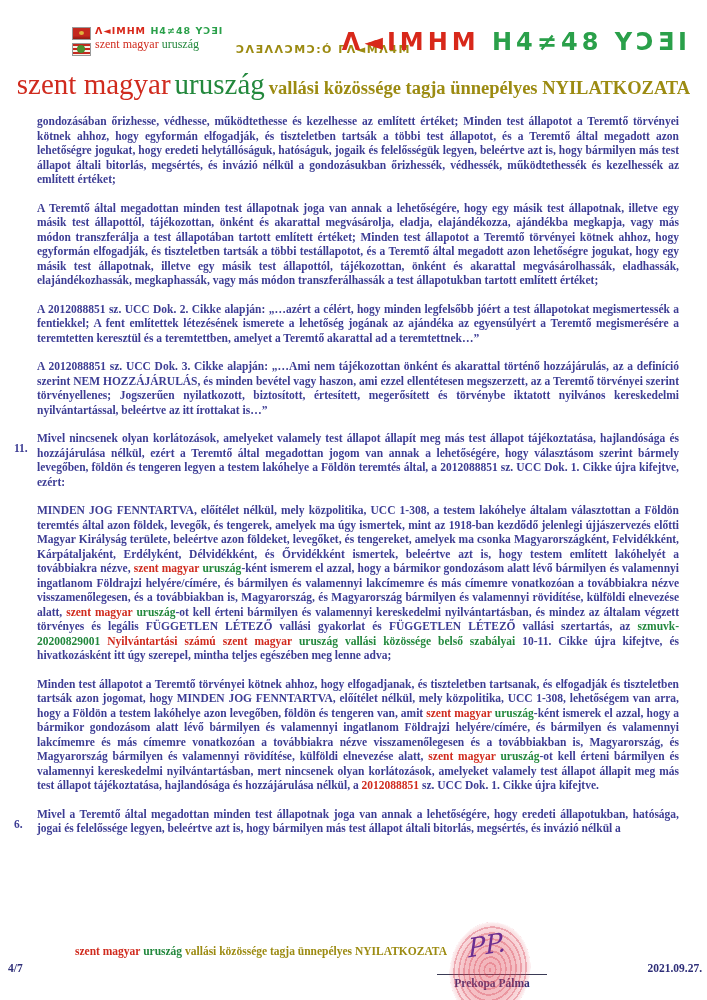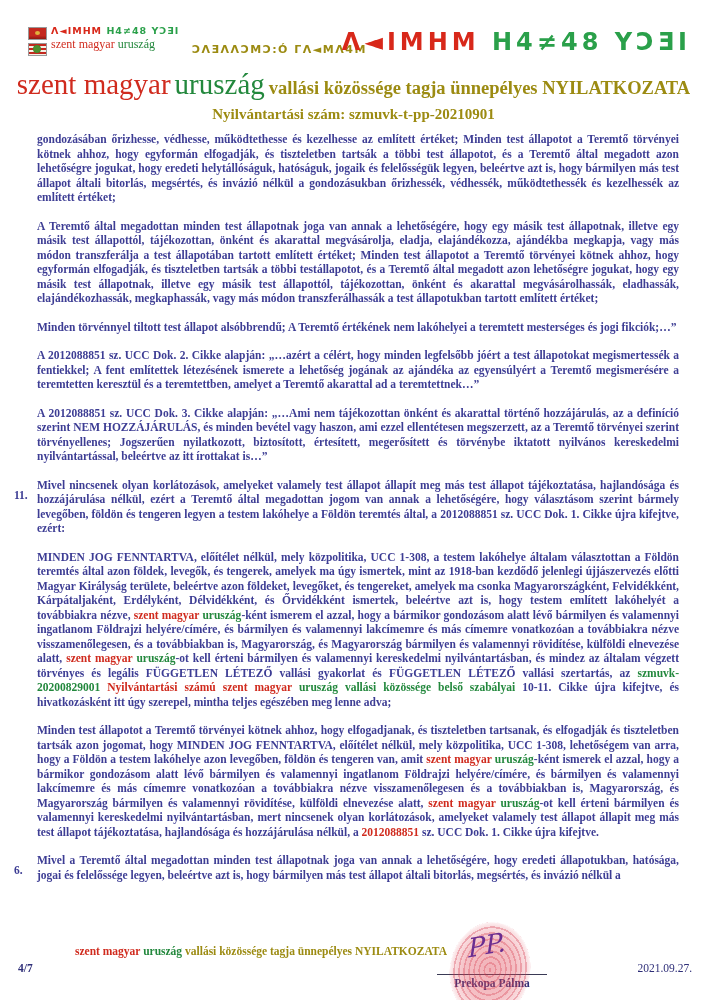--- a/index.html
+++ b/index.html
@@ -2,21 +2,21 @@
 <html style="--blue: #3d3d94; --red: #d02b1e; --green: #23883d; --olive: #9c8b12; --navy: #2e2e78; --runic-red: #d8281a; --runic-green: #2aa04a; --purple: #6b2e91;"><head>
 <meta charset="utf-8">
 <style>
   html,body{margin:0;padding:0;background:#888;}
   .page{
     position:relative; width:707px; height:1000px; margin:0 auto;
     background:#ffffff; overflow:hidden;
     font-family:"Liberation Serif","DejaVu Serif",serif;
   }
   
-  .header-row{position:relative;height:40px;margin-top:26px;}
+  .header-row{position:relative;height:40px;margin-top:26px;margin-left:44px;}
   .logo{position:absolute;left:28px;top:0;display:flex;gap:4px;}
   .flags{display:flex;flex-direction:column;gap:3px;padding-top:1px;}
   .flag{width:17px;height:11px;border:0.5px solid #999;}
   .flag-top{background:linear-gradient(#c4281e 70%,#8e1a12 100%);position:relative;}
   .flag-top::after{content:"";position:absolute;left:6px;top:3px;width:5px;height:4px;background:#e0b23c;border-radius:50%;}
   .flag-bottom{background:repeating-linear-gradient(#c4281e 0 2px,#f5f0e6 2px 4px);position:relative;}
   .flag-bottom::after{content:"";position:absolute;left:4px;top:1px;width:8px;height:8px;background:radial-gradient(#4d8f2f 55%,#2f6b1d);border-radius:50%;}
   .logo-text{line-height:1;}
   .logo-runic{font-family:"DejaVu Sans",sans-serif;font-weight:bold;font-size:9.5px;letter-spacing:1px;white-space:nowrap;}
   .logo-name{font-size:12px;font-weight:normal;margin-top:2px;white-space:nowrap;}
@@ -36,22 +36,22 @@
   .doc-body{margin:9px 28px 0 37px;font-size:11.5px;font-weight:bold;line-height:14.5px;
     text-align:justify;color:var(--blue);}
   .para{margin:0 0 14px 0;position:relative;}
   .para-num{position:absolute;left:-23px;top:10px;}
   .c-b{color:var(--blue);}
   .c-r{color:var(--red);}
   .c-g{color:var(--green);}
   .c-o{color:var(--olive);}
   
   .footer-title{position:absolute;left:75px;top:945px;font-size:11.5px;font-weight:bold;white-space:nowrap;}
-  .page-num{position:absolute;left:18px;top:962px;font-size:11.5px;font-weight:bold;color:var(--navy);}
-  .date{position:absolute;right:15px;top:962px;font-size:11.5px;font-weight:normal;color:var(--navy);}
+  .page-num{position:absolute;left:8px;top:962px;font-size:11.5px;font-weight:bold;color:var(--navy);}
+  .date{position:absolute;right:5px;top:962px;font-size:11.5px;font-weight:bold;color:var(--navy);}
   .sig-line{position:absolute;left:437px;top:974px;width:110px;border-top:1.6px solid #3a3a55;}
   .sig-name{position:absolute;left:437px;top:977px;width:110px;text-align:center;font-size:11.5px;font-weight:bold;color:var(--navy);}
   .fingerprint{position:absolute;left:450px;top:922px;width:80px;height:96px;border-radius:50%;
     transform:rotate(10deg);z-index:5;
     background:
       radial-gradient(ellipse at center, rgba(224,70,85,.42) 0%, rgba(224,70,85,.34) 45%, rgba(224,70,85,.16) 66%, rgba(224,70,85,0) 74%),
       repeating-radial-gradient(ellipse at center, rgba(205,40,62,.30) 0 1.5px, rgba(255,255,255,0) 1.5px 5px);}
   .monogram{position:absolute;left:468px;top:930px;z-index:6;font-style:italic;font-size:26px;
     color:var(--purple);transform:rotate(-10deg) skewX(-8deg);font-family:"DejaVu Serif",serif;}
 </style>
@@ -76,27 +76,25 @@
       <div class="runic-big">
         <span class="c-runic-red">Λ◄IMHM</span>
         <span class="c-runic-green">H4≠48 YƆƎI</span>
       </div>
     </div>
     <div class="title">
       <span class="t-big t-red">szent magyar</span>
       <span class="t-big t-green">uruszág</span>
       <span class="t-olive">vallási közössége tagja ünnepélyes NYILATKOZATA</span>
     </div>
-    <div class="subtitle">Nyilvántartási szám: szmuvk-t-pp-20210901</div>
   </header>
 
   <main class="doc-body" id="doc-body">
       <div class="para"><span class="c-b">gondozásában őrizhesse, védhesse, működtethesse és kezelhesse az említett értéket; Minden test állapotot a Teremtő törvényei kötnek ahhoz, hogy egyformán elfogadják, és tiszteletben tartsák a többi test állapotot, és a Teremtő által megadott azon lehetőségre jogukat, hogy eredeti helytállóságuk, hatóságuk, jogaik és felelősségük legyen, beleértve azt is, hogy bármilyen más test állapot általi bitorlás, megsértés, és invázió nélkül a gondozásukban őrizhessék, védhessék, működtethessék és kezelhessék az említett értéket;</span></div>
       <div class="para"><span class="c-b">A Teremtő által megadottan minden test állapotnak joga van annak a lehetőségére, hogy egy másik test állapotnak, illetve egy másik test állapottól, tájékozottan, önként és akarattal megvásárolja, eladja, elajándékozza, ajándékba megkapja, vagy más módon transzferálja a test állapotában tartott említett értéket; Minden test állapotot a Teremtő törvényei kötnek ahhoz, hogy egyformán elfogadják, és tiszteletben tartsák a többi testállapotot, és a Teremtő által megadott azon lehetőségre jogukat, hogy egy másik test állapotnak, illetve egy másik test állapottól, tájékozottan, önként és akarattal megvásárolhassák, eladhassák, elajándékozhassák, megkaphassák, vagy más módon transzferálhassák a test állapotukban tartott említett értéket;</span></div>
-      <div class="para"><span class="c-b">Minden törvénnyel tiltott test állapot alsóbbrendű; A Teremtő értékének nem lakóhelyei a teremtett mesterséges és jogi fikciók;…”</span></div>
       <div class="para"><span class="c-b">A 2012088851 sz. UCC Dok. 2. Cikke alapján: „…azért a célért, hogy minden legfelsőbb jóért a test állapotokat megismertessék a fentiekkel; A fent említettek létezésének ismerete a lehetőség jogának az ajándéka az egyensúlyért a Teremtő megismerésére a teremtetten keresztül és a teremtettben, amelyet a Teremtő akarattal ad a teremtettnek…”</span></div>
       <div class="para"><span class="c-b">A 2012088851 sz. UCC Dok. 3. Cikke alapján: „…Ami nem tájékozottan önként és akarattal történő hozzájárulás, az a definíció szerint NEM HOZZÁJÁRULÁS, és minden bevétel vagy haszon, ami ezzel ellentétesen megszerzett, az a Teremtő törvényei szerint törvényellenes; Jogszerűen nyilatkozott, biztosított, értesített, megerősített és törvénybe iktatott nyilvános kereskedelmi nyilvántartással, beleértve az itt írottakat is…”</span></div>
       <div class="para numbered"><span class="para-num">11.</span><span class="c-b">Mivel nincsenek olyan korlátozások, amelyeket valamely test állapot állapít meg más test állapot tájékoztatása, hajlandósága és hozzájárulása nélkül, ezért a Teremtő által megadottan jogom van annak a lehetőségére, hogy választásom szerint bármely levegőben, földön és tengeren legyen a testem lakóhelye a Földön teremtés által, a 2012088851 sz. UCC Dok. 1. Cikke újra kifejtve, ezért:</span></div>
       <div class="para"><span class="c-b">MINDEN JOG FENNTARTVA, előítélet nélkül, mely közpolitika, UCC 1-308, a testem lakóhelye általam választottan a Földön teremtés által azon földek, levegők, és tengerek, amelyek ma úgy ismertek, mint az 1918-ban kezdődő jelenlegi újjászervezés előtti Magyar Királyság területe, beleértve azon földeket, levegőket, és tengereket, amelyek ma csonka Magyarországként, Felvidékként, Kárpátaljaként, Erdélyként, Délvidékként, és Őrvidékként ismertek, beleértve azt is, hogy testem említett lakóhelyét a továbbiakra nézve, </span><span class="c-r">szent magyar </span><span class="c-g">uruszág</span><span class="c-b">-ként ismerem el azzal, hogy a bármikor gondozásom alatt lévő bármilyen és valamennyi ingatlanom Földrajzi helyére/címére, és bármilyen és valamennyi lakcímemre és más címemre vonatkozóan a továbbiakra nézve visszamenőlegesen, és a továbbiakban is, Magyarország, és Magyarország bármilyen és valamennyi rövidítése, külföldi elnevezése alatt, </span><span class="c-r">szent magyar </span><span class="c-g">uruszág</span><span class="c-b">-ot kell érteni bármilyen és valamennyi kereskedelmi nyilvántartásban, és mindez az általam végzett törvényes és legális FÜGGETLEN LÉTEZŐ vallási gyakorlat és FÜGGETLEN LÉTEZŐ vallási szertartás, az </span><span class="c-g">szmuvk-20200829001 </span><span class="c-r">Nyilvántartási számú szent magyar </span><span class="c-g">uruszág vallási közössége belső szabályai </span><span class="c-b">10-11. Cikke újra kifejtve, és hivatkozásként itt úgy szerepel, mintha teljes egészében meg lenne adva;</span></div>
       <div class="para"><span class="c-b">Minden test állapotot a Teremtő törvényei kötnek ahhoz, hogy elfogadjanak, és tiszteletben tartsanak, és elfogadják és tiszteletben tartsák azon jogomat, hogy MINDEN JOG FENNTARTVA, előítélet nélkül, mely közpolitika, UCC 1-308, lehetőségem van arra, hogy a Földön a testem lakóhelye azon levegőben, földön és tengeren van, amit </span><span class="c-r">szent magyar </span><span class="c-g">uruszág</span><span class="c-b">-ként ismerek el azzal, hogy a bármikor gondozásom alatt lévő bármilyen és valamennyi ingatlanom Földrajzi helyére/címére, és bármilyen és valamennyi lakcímemre és más címemre vonatkozóan a továbbiakra nézve visszamenőlegesen és a továbbiakban is, Magyarország, és Magyarország bármilyen és valamennyi rövidítése, külföldi elnevezése alatt, </span><span class="c-r">szent magyar </span><span class="c-g">uruszág</span><span class="c-b">-ot kell érteni bármilyen és valamennyi kereskedelmi nyilvántartásban, mert nincsenek olyan korlátozások, amelyeket valamely test állapot állapit meg más test állapot tájékoztatása, hajlandósága és hozzájárulása nélkül, a </span><span class="c-r">2012088851</span><span class="c-b"> sz. UCC Dok. 1. Cikke újra kifejtve.</span></div>
       <div class="para numbered"><span class="para-num">6.</span><span class="c-b">Mivel a Teremtő által megadottan minden test állapotnak joga van annak a lehetőségére, hogy eredeti állapotukban, hatósága, jogai és felelőssége legyen, beleértve azt is, hogy bármilyen más test állapot általi bitorlás, megsértés, és invázió nélkül a</span></div>
     </main>
 
   <div class="footer-title" id="footer-title"><span class="c-r">szent magyar </span><span class="c-g">uruszág </span><span class="c-o">vallási közössége tagja ünnepélyes NYILATKOZATA</span></div>
   <div class="page-num">4/7</div>

